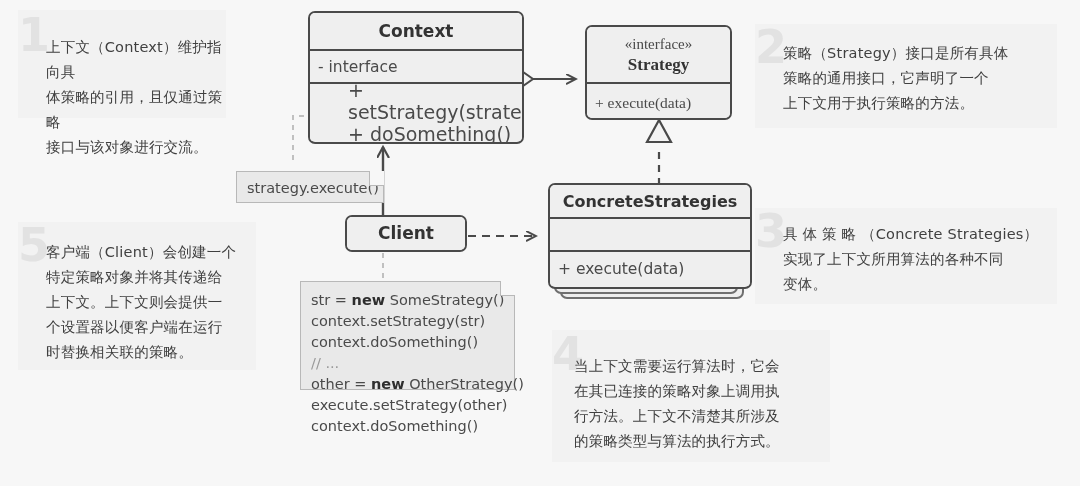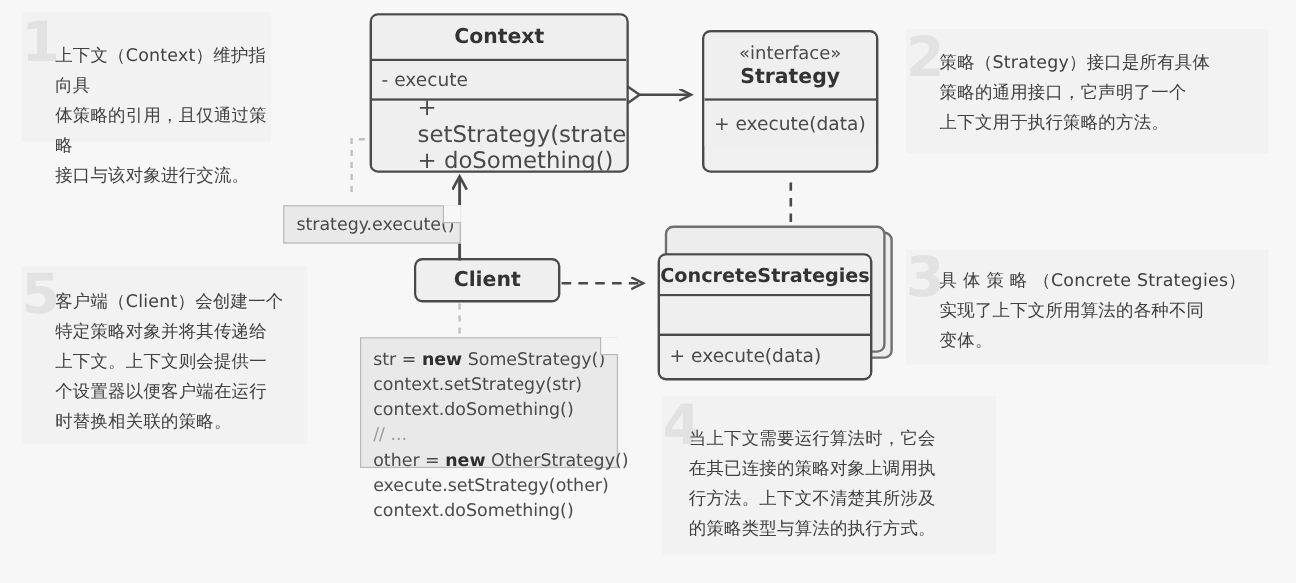--- a/index.html
+++ b/index.html
@@ -225,44 +225,44 @@
 上下文。上下文则会提供一
 个设置器以便客户端在运行
 时替换相关联的策略。</div>
   </div>
 
   <div class="uml" style="left:308px; top:11px; width:216px; height:133px;">
     <div class="row title" style="height:38px;">
       <span class="name">Context</span>
     </div>
     <div class="row" style="height:33px;">
-      <span class="member" style="padding-top:0;">- execute</span>
+      <span class="member" style="padding-top:0;">- interface</span>
     </div>
     <div class="row" style="height:57px;">
       <div class="memberblock">
         <span>+ setStrategy(strategy)</span>
         <span>+ doSomething()</span>
       </div>
     </div>
   </div>
 
-  <div class="uml" style="left:585px; top:25px; width:147px; height:119px;">
+  <div class="uml" style="left:585px; top:25px; width:147px; height:95px;font-family:Liberation Serif, serif;">
     <div class="row title" style="height:57px;">
       <span class="stereo">«interface»</span>
       <span class="name">Strategy</span>
     </div>
     <div class="row" style="height:38px;">
       <span class="member" style="padding-top:0;">+ execute(data)</span>
     </div>
   </div>
 
   <div class="stack-copy" style="left:560px; top:193px; width:184px; height:106px;"></div>
   <div class="stack-copy" style="left:554px; top:188px; width:184px; height:106px;"></div>
 
-  <div class="uml" style="left:548px; top:183px; width:179px; height:106px;margin-top:28px;">
+  <div class="uml" style="left:548px; top:183px; width:204px; height:106px;">
     <div class="row title" style="height:34px;">
       <span class="name" style="font-size:16px;">ConcreteStrategies</span>
     </div>
     <div class="row" style="height:33px;">
       <span class="member" style="padding-top:0;"></span>
     </div>
     <div class="row" style="height:34px;">
       <span class="member" style="padding-top:0;">+ execute(data)</span>
     </div>
   </div>

